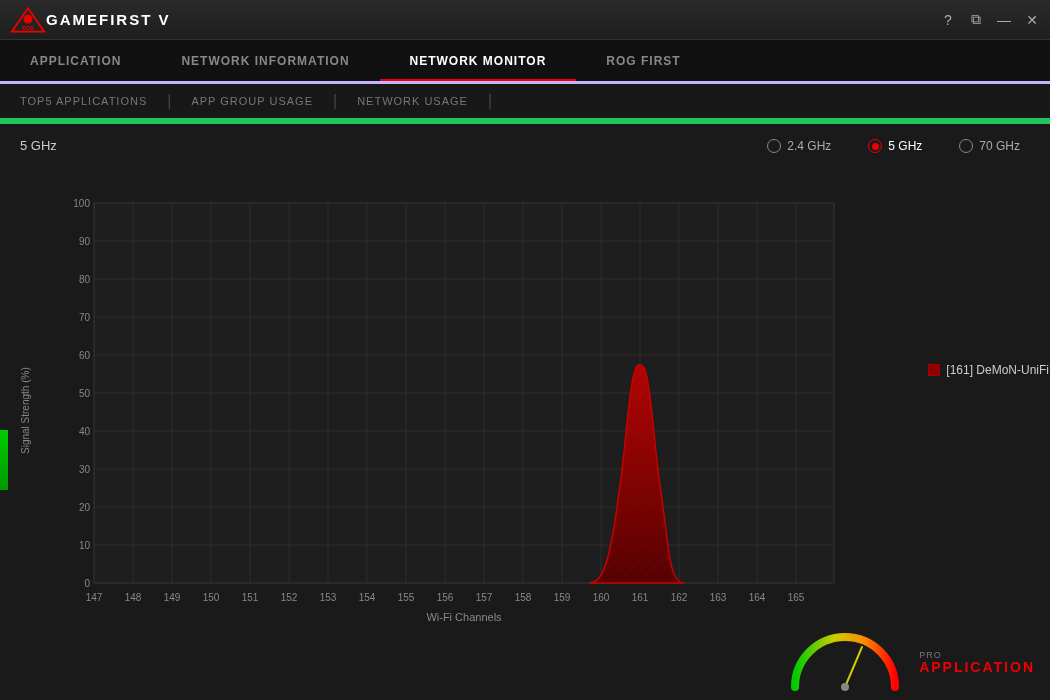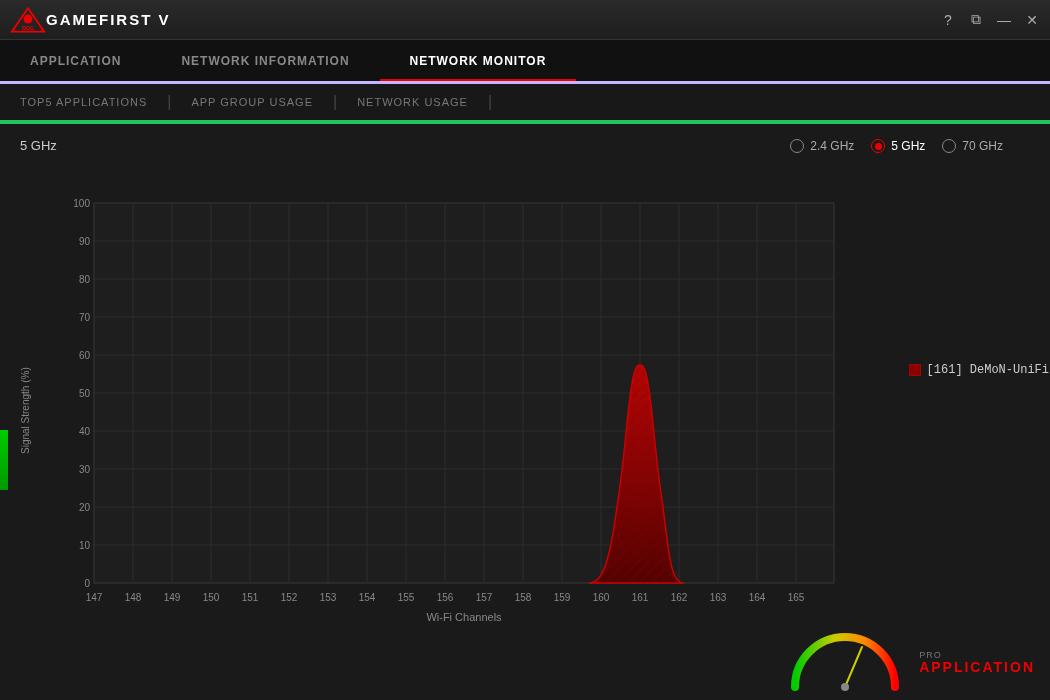--- a/index.html
+++ b/index.html
@@ -86,21 +86,21 @@
       background: #e00;
     }
 
     
     #sub-nav {
       width: 100%;
       height: 40px;
       background: #181818;
       display: flex;
       align-items: center;
-      border-bottom: 4px solid #22c55e;
+      border-bottom: 6px solid #22c55e;
     }
     .sub-nav-item {
       padding: 0 20px;
       font-size: 11px;
       letter-spacing: 1px;
       color: #777;
       cursor: pointer;
       text-transform: uppercase;
       height: 100%;
       display: flex;
@@ -124,24 +124,24 @@
     #frequency-label {
       font-size: 13px;
       color: #ccc;
       margin-bottom: 10px;
     }
 
     
     #radio-group {
       position: absolute;
       top: 15px;
-      right: 47px;
-      display: flex;
-      align-items: center;
-      gap: 17px;
+      right: 30px;
+      display: flex;
+      align-items: center;
+      gap: 37px;
     }
     .radio-option {
       display: flex;
       align-items: center;
       gap: 6px;
       cursor: pointer;
       font-size: 12px;
       color: #aaa;
     }
     .radio-circle {
@@ -230,20 +230,23 @@
 
 <div id="main-nav">
   <div class="main-nav-item">
     <span>APPLICATION</span>
   </div>
   <div class="main-nav-item">
     <span>NETWORK INFORMATION</span>
   </div>
   <div class="main-nav-item active">
     <span>NETWORK MONITOR</span>
+  </div>
+  <div class="main-nav-item">
+    <span>ROG FIRST</span>
   </div>
 </div>
 
 <div id="sub-nav">
   <div class="sub-nav-item">
     <span>TOP5 APPLICATIONS</span>
   </div>
   <span class="sub-nav-separator">|</span>
   <div class="sub-nav-item">
     <span>APP GROUP USAGE</span>
@@ -394,21 +397,21 @@
                  C 612 260, 614 280, 617 300
                  C 620 320, 622 340, 625 360
                  C 628 380, 632 390, 640 390
                  Z"></path>
           </clipPath>
         </defs>
         <rect x="545" y="173" width="95" height="217" fill="url(#hatch)" clip-path="url(#signalClip)" opacity="0.4"></rect>
 
       </svg>
 
-      <div id="legend" style="position:absolute; top:170px; right:-185px; display:flex; align-items:center; gap:6px;font-family:Liberation Mono, monospace;">
+      <div id="legend" style="position:absolute; top:170px; right:-185px; display:flex; align-items:center; gap:6px;">
         <div class="legend-box" style="width:12px; height:12px; background:#8B0000; border:1px solid #a00;"></div>
         <span style="font-size:12px; color:#ccc;">[161]  DeMoN-UniFi</span>
       </div>
     </div>
   </div>
 
 </div>
 
 <div id="side-accent" style="position:absolute; left:0; top:430px; width:8px; height:60px; background:linear-gradient(to bottom, #00cc00, #009900);"></div>
 

